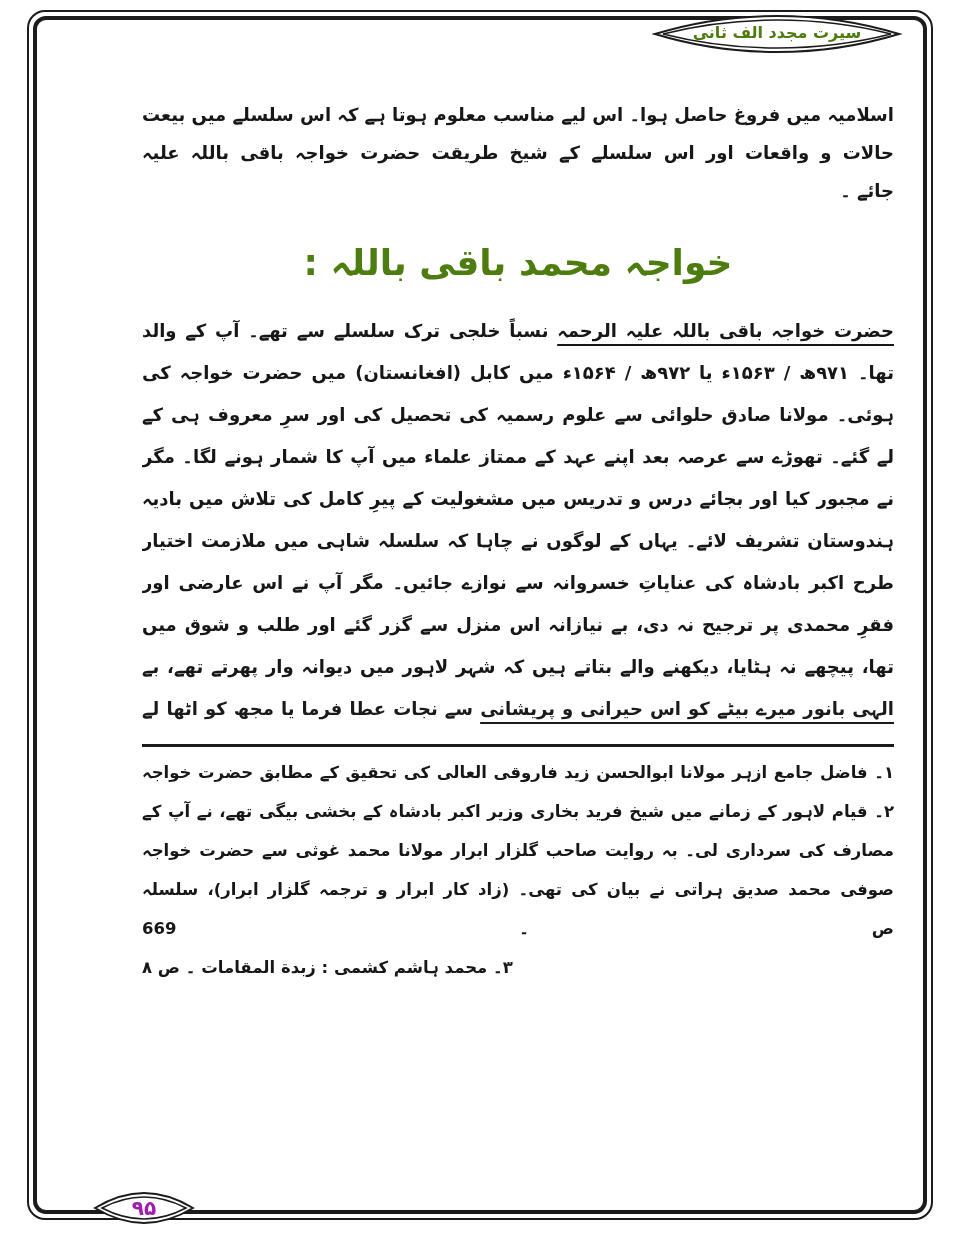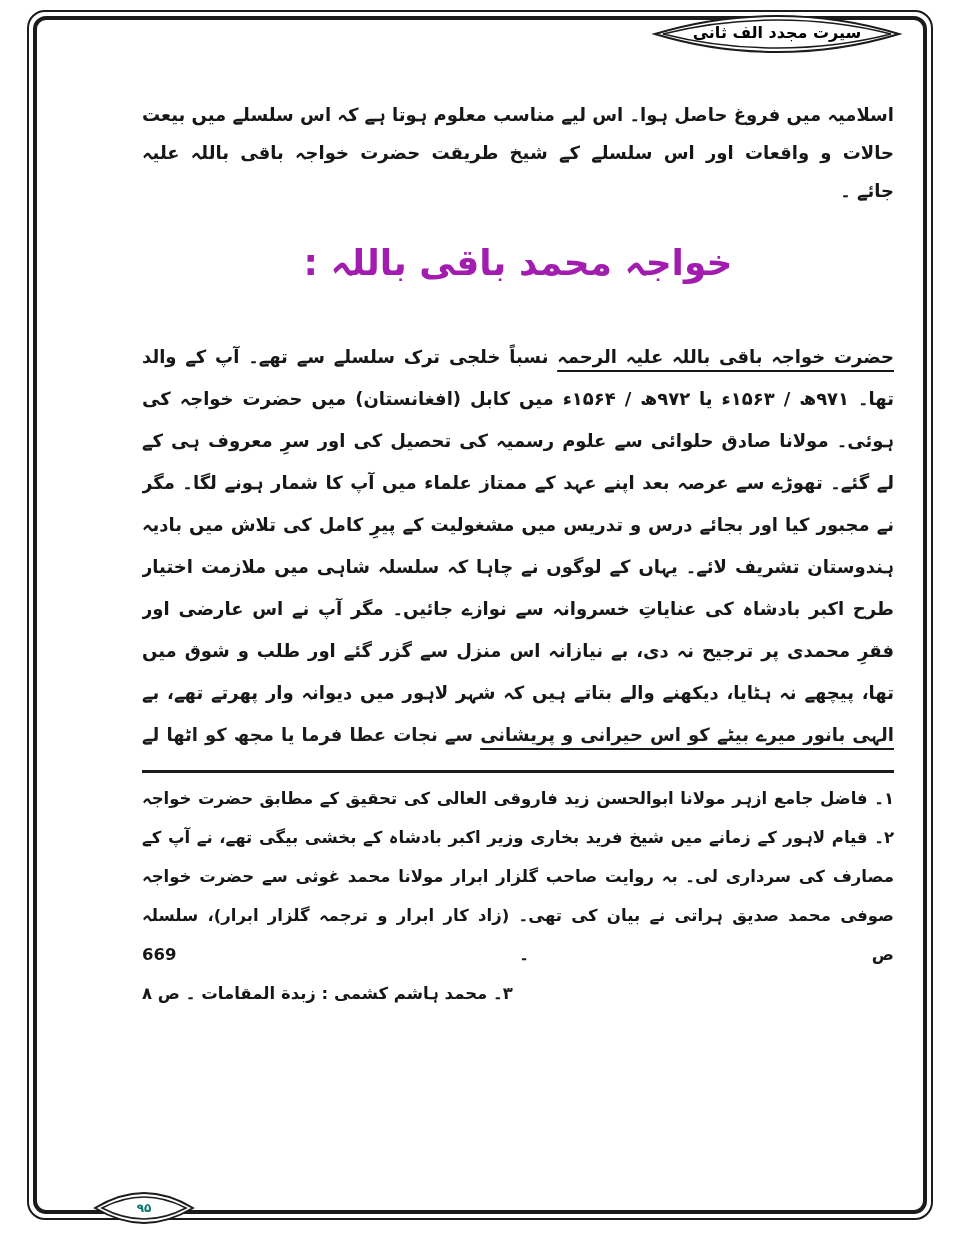--- a/index.html
+++ b/index.html
@@ -29,58 +29,58 @@
   
   .cartouche {
     position: absolute; top: 13px; right: 58px;
     width: 250px; height: 42px; z-index: 5;
   }
   .cartouche svg { position: absolute; inset: 0; width: 100%; height: 100%; }
   .cartouche-text {
     position: absolute; inset: 0;
     display: flex; align-items: center; justify-content: center;
     font-size: 16px; font-weight: bold; direction: rtl;
-    padding-bottom: 3px; color: #000000;
+    padding-bottom: 3px; color: #4d7c0f;
   }
 
   
   .pagenum {
     position: absolute; left: 92px; bottom: 24px;
     width: 104px; height: 36px; z-index: 5;
   }
   .pagenum svg { position: absolute; inset: 0; width: 100%; height: 100%; }
   .pagenum-text {
     position: absolute; inset: 0;
     display: flex; align-items: center; justify-content: center;
-    font-size: 12px; font-weight: bold; color: #0f766e;
+    font-size: 20px; font-weight: bold; color: #a21caf;
   }
 
   
   .content {
     position: absolute; top: 96px; right: 66px; left: 142px;
     direction: rtl;
   }
   .tline {
     height: 38px; line-height: 38px;
     font-size: 18px; font-weight: bold;
     text-align: justify; text-align-last: justify;
     overflow: hidden;
     color: #171717;
   }
   .tline-last { text-align: center; text-align-last: start; }
 
   .intro .tline { height: 38px; line-height: 38px; }
 
   .heading {
-    margin: 26px 0 46px;
+    margin: 26px 0 20px;
     text-align: center;
     font-size: 36px; line-height: 54px;
     font-weight: bold;
     letter-spacing: 1px;
-    color: #a21caf;
+    color: #4d7c0f;
   }
 
   .bodytext .tline { height: 42px; line-height: 42px; }
 
   .uline {
     text-decoration: underline;
     text-underline-offset: 7px;
     text-decoration-thickness: 2px;
   }
 

